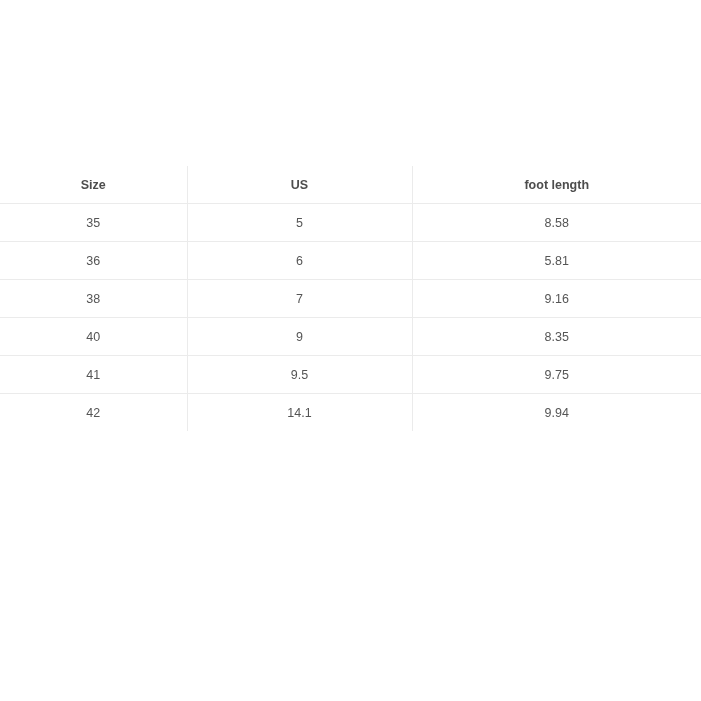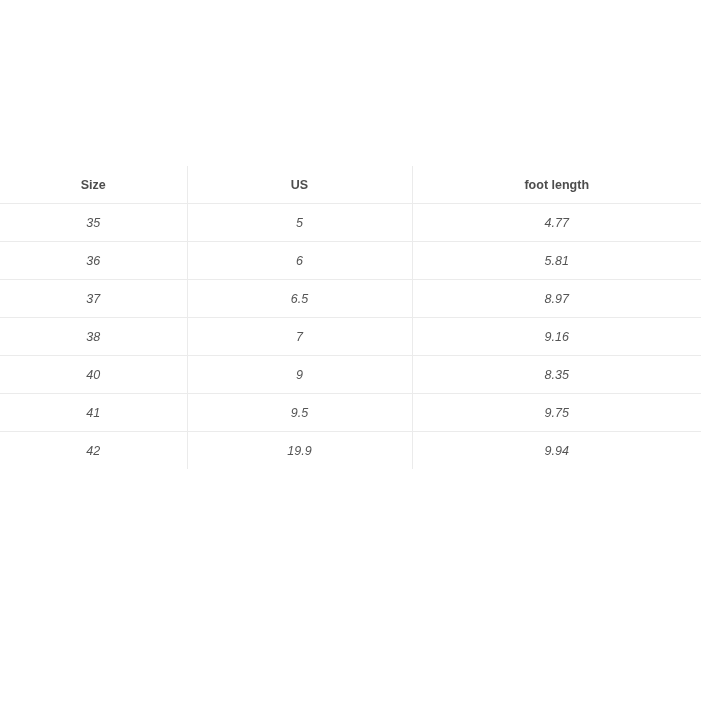--- a/index.html
+++ b/index.html
@@ -52,21 +52,20 @@
   }
   table.size-table thead th {
     font-size: 12.5px;
     color: #4d4d4d;
     font-weight: 700;
     height: 37px;
   }
   table.size-table tbody td {
     font-size: 12.5px;
     color: #555555;
-    font-style: italic;
   }
   table.size-table tbody tr:last-child td {
     border-bottom: none;
   }
 </style>
 </head>
 <body>
 
 <div class="page">
   <div class="table-wrap">
@@ -80,48 +79,43 @@
         <tr>
           <th>Size</th>
           <th>US</th>
           <th>foot length</th>
         </tr>
       </thead>
       <tbody>
         <tr>
           <td>35</td>
           <td>5</td>
-          <td>4.77</td>
+          <td>8.58</td>
         </tr>
         <tr>
           <td>36</td>
           <td>6</td>
           <td>5.81</td>
-        </tr>
-        <tr>
-          <td>37</td>
-          <td>6.5</td>
-          <td>8.97</td>
         </tr>
         <tr>
           <td>38</td>
           <td>7</td>
           <td>9.16</td>
         </tr>
         <tr>
           <td>40</td>
           <td>9</td>
           <td>8.35</td>
         </tr>
         <tr>
           <td>41</td>
           <td>9.5</td>
           <td>9.75</td>
         </tr>
         <tr>
           <td>42</td>
-          <td>19.9</td>
+          <td>14.1</td>
           <td>9.94</td>
         </tr>
       </tbody>
     </table>
   </div>
 </div>
 
 </body></html>

